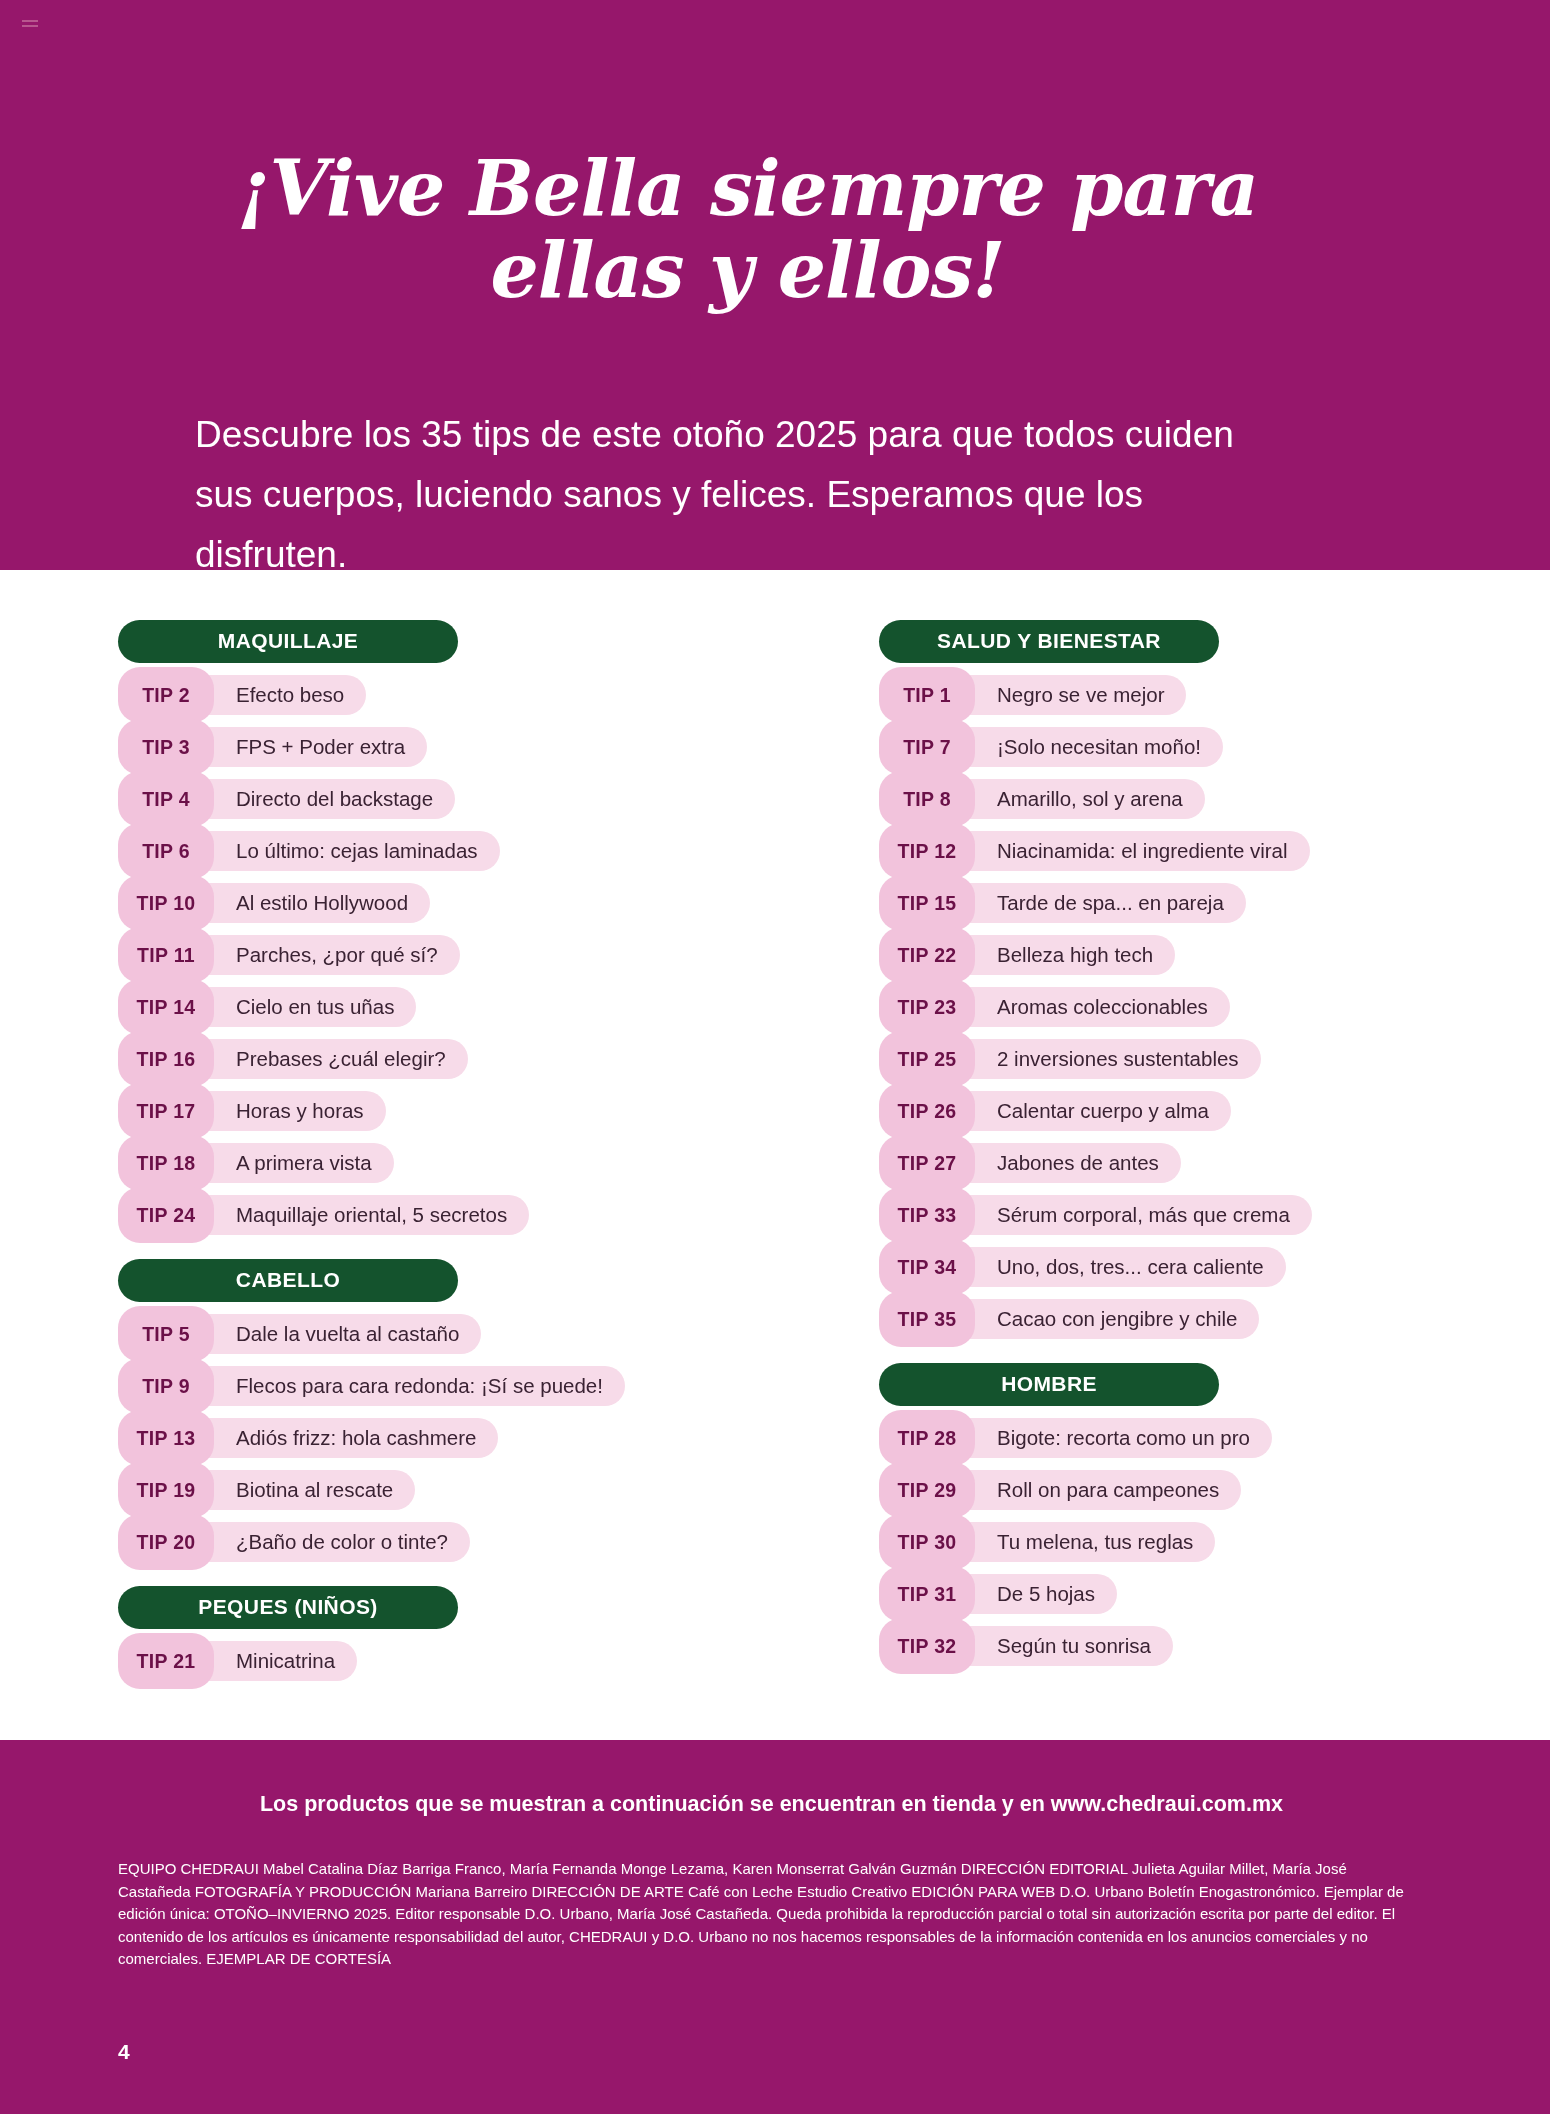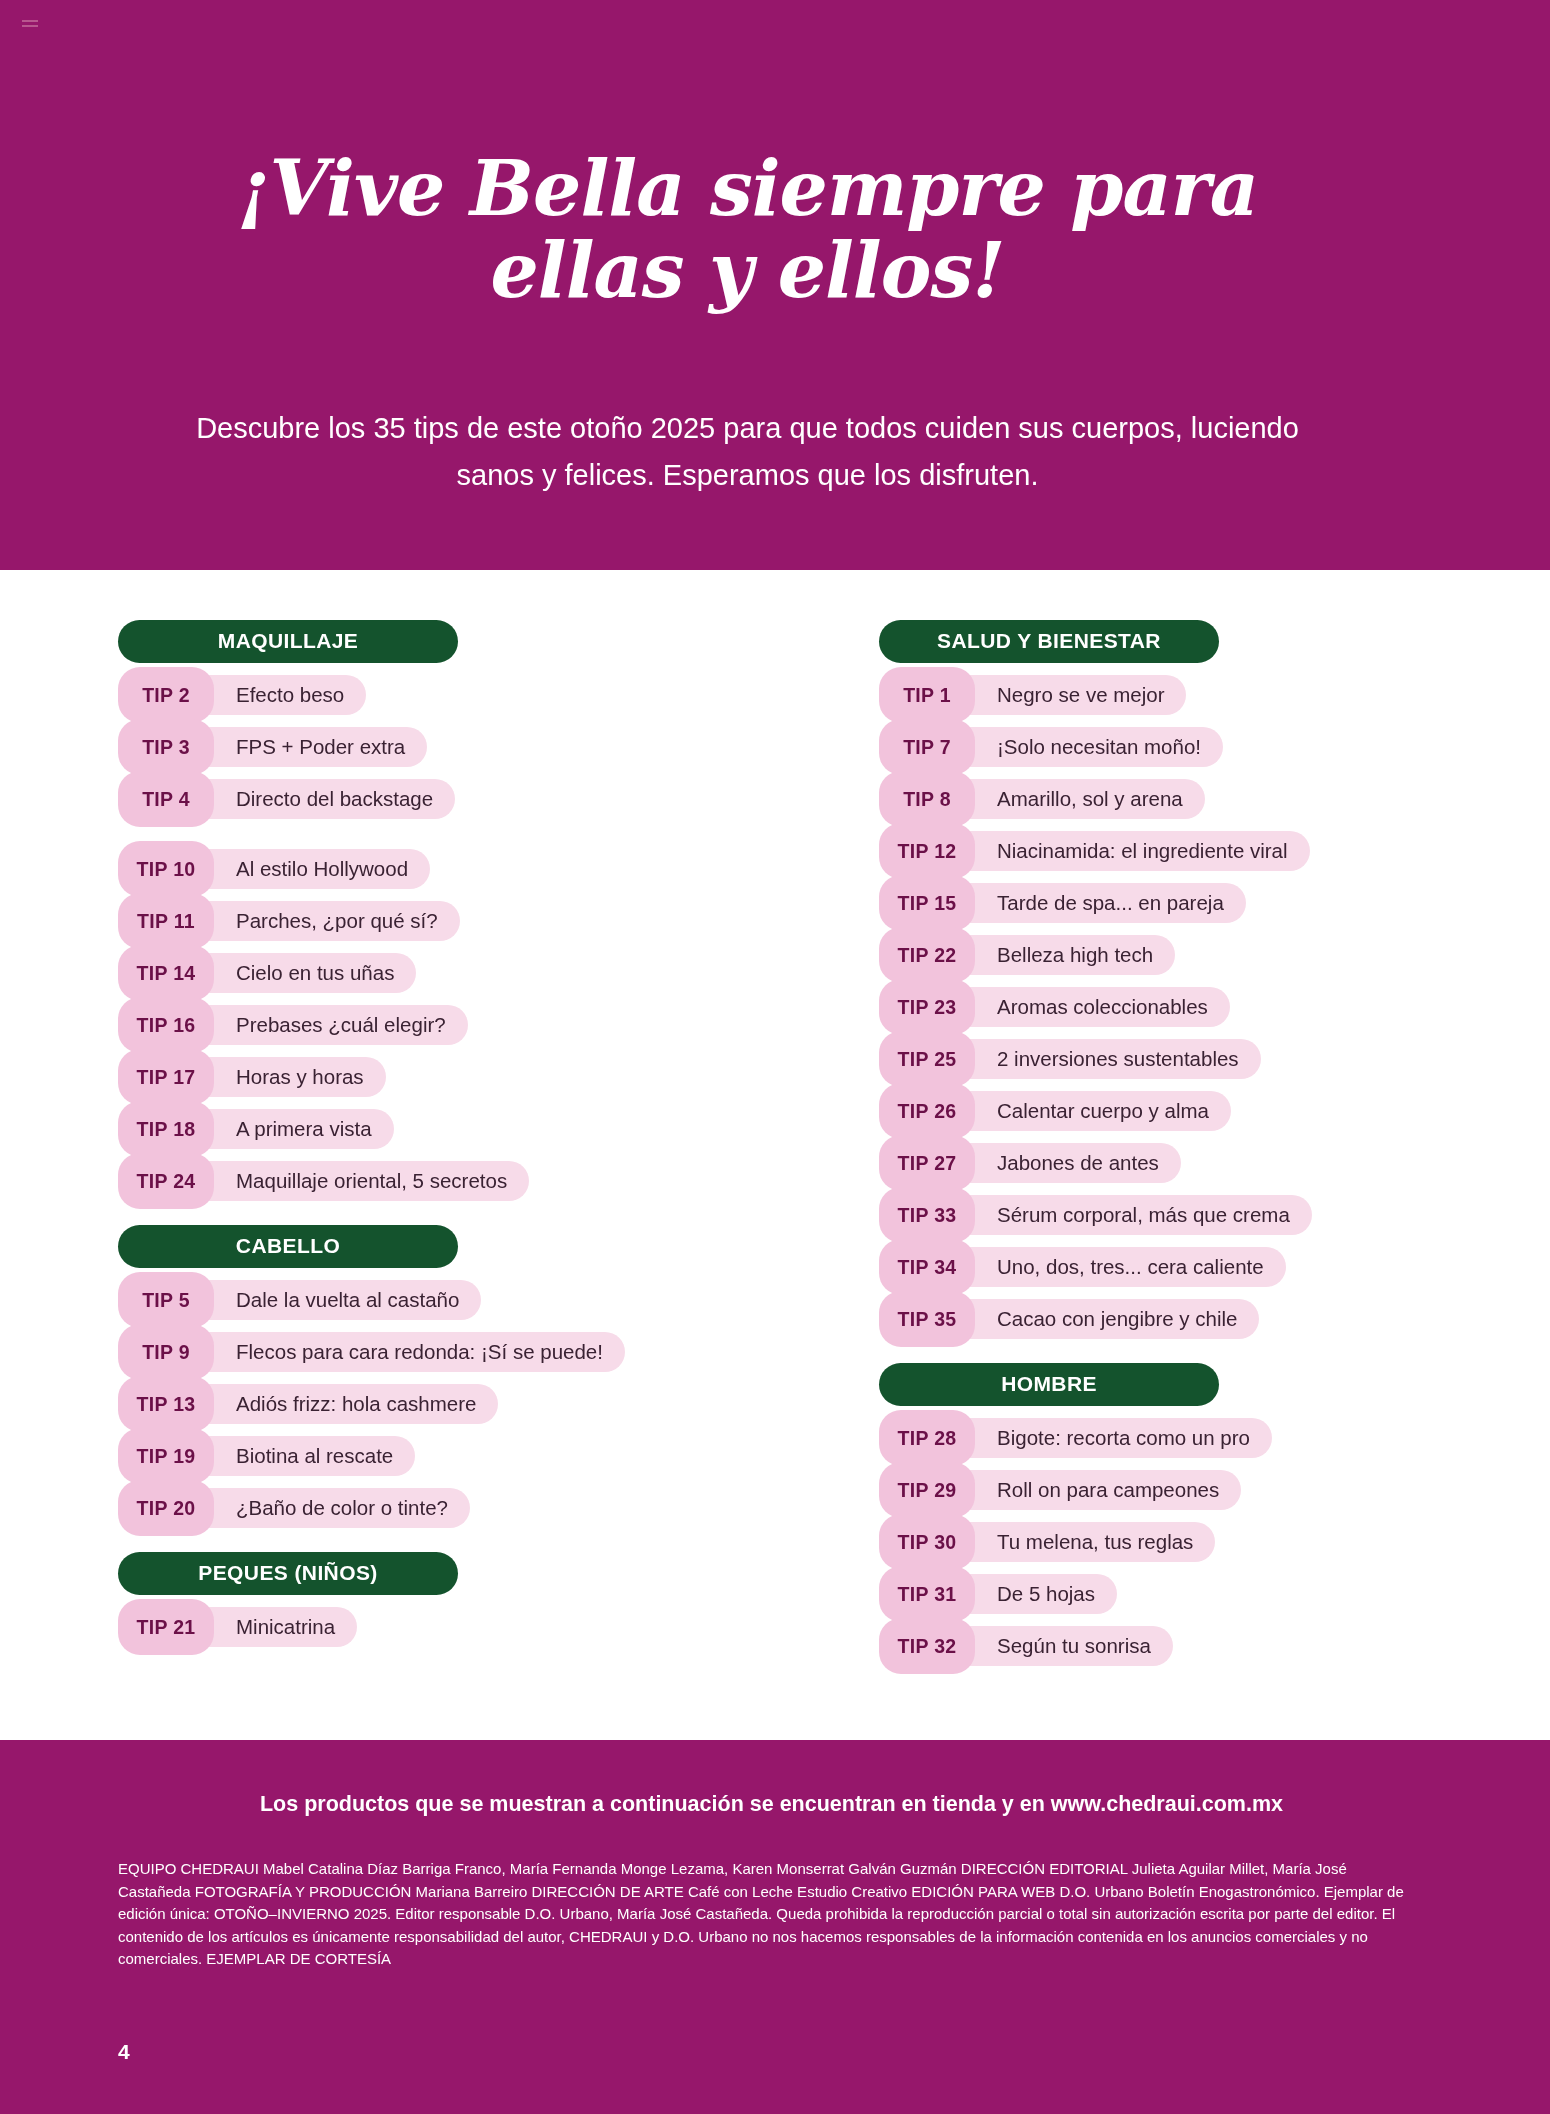--- a/index.html
+++ b/index.html
@@ -53,23 +53,23 @@
     font-weight: 700;
     font-size: 76px;
     line-height: 1.08;
     letter-spacing: -1px;
   }
   .hero-title .l2 { display: block; }
   .hero-sub {
     position: absolute;
     left: 195px; top: 405px;
     width: 1105px;
-    text-align: center;
-    color: #ffffff;
-    font-size: 29px;
+    text-align: left;
+    color: #ffffff;
+    font-size: 37px;
     line-height: 1.62;
     font-weight: 400;
   }
 
   
   .columns {
     position: absolute;
     left: 0; top: 620px;
     width: 1550px;
     display: flex;
@@ -190,21 +190,24 @@
   <div class="columns">
     <div class="col col-left"><div class="cat-head">MAQUILLAJE</div><div><div class="tip-row">
             <span class="tip-badge">TIP 2</span>
             <span class="tip-label">Efecto beso</span>
           </div><br><div class="tip-row">
             <span class="tip-badge">TIP 3</span>
             <span class="tip-label">FPS + Poder extra</span>
           </div><br><div class="tip-row">
             <span class="tip-badge">TIP 4</span>
             <span class="tip-label">Directo del backstage</span>
-          </div><br><br><div class="tip-row">
+          </div><br><div class="tip-row">
+            <span class="tip-badge">TIP 6</span>
+            <span class="tip-label">Lo último: cejas laminadas</span>
+          </div><br><div class="tip-row">
             <span class="tip-badge">TIP 10</span>
             <span class="tip-label">Al estilo Hollywood</span>
           </div><br><div class="tip-row">
             <span class="tip-badge">TIP 11</span>
             <span class="tip-label">Parches, ¿por qué sí?</span>
           </div><br><div class="tip-row">
             <span class="tip-badge">TIP 14</span>
             <span class="tip-label">Cielo en tus uñas</span>
           </div><br><div class="tip-row">
             <span class="tip-badge">TIP 16</span>

